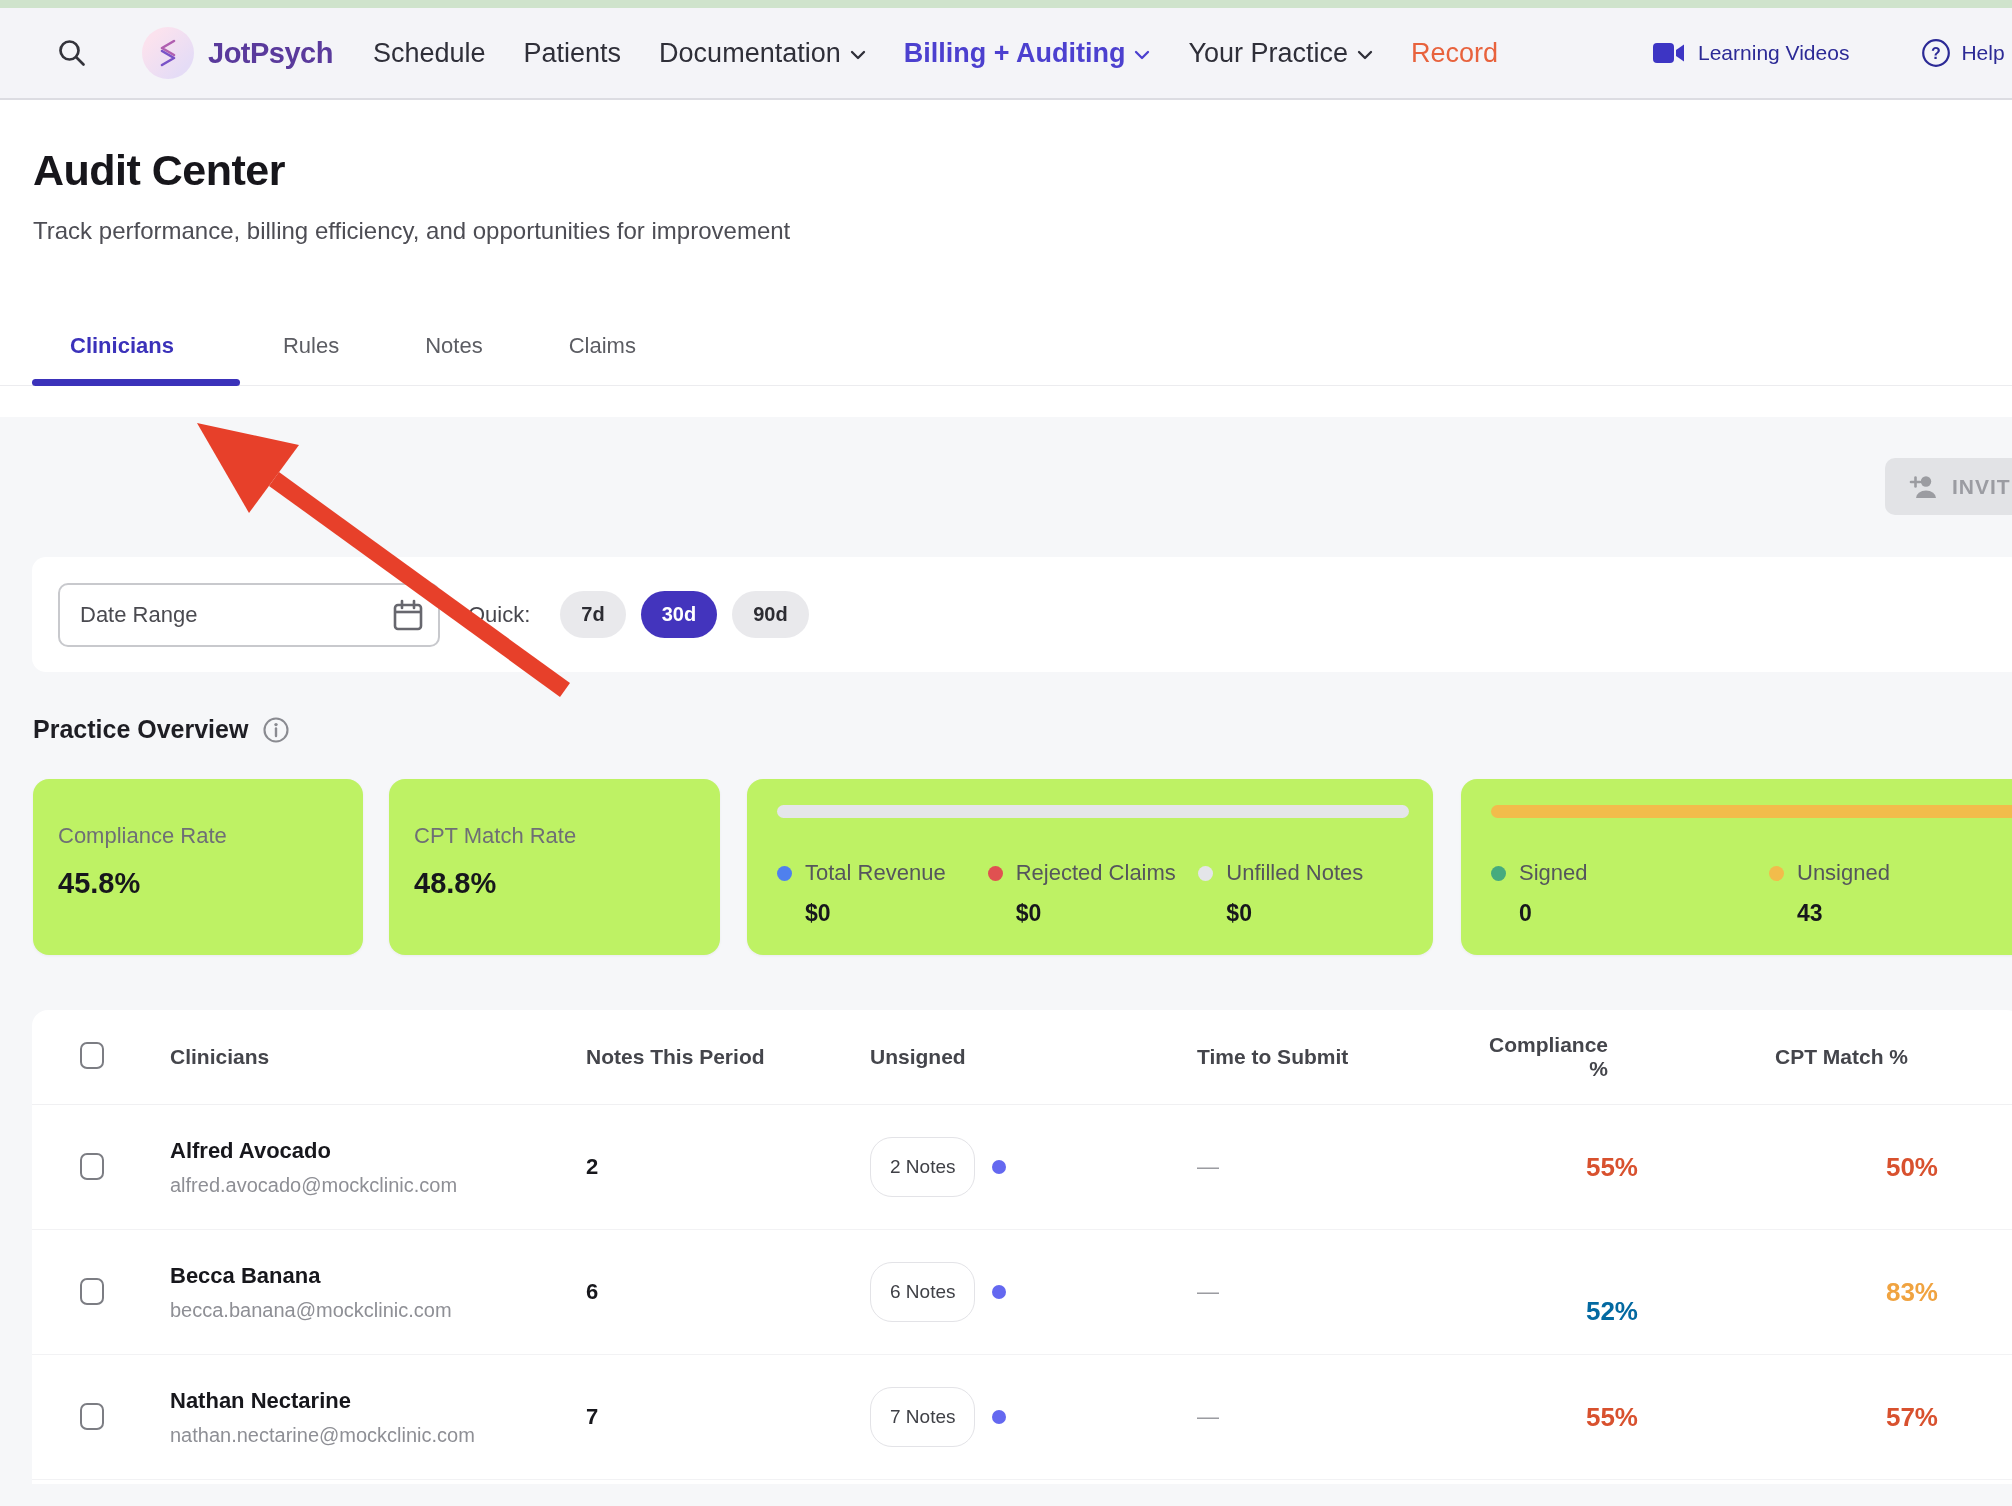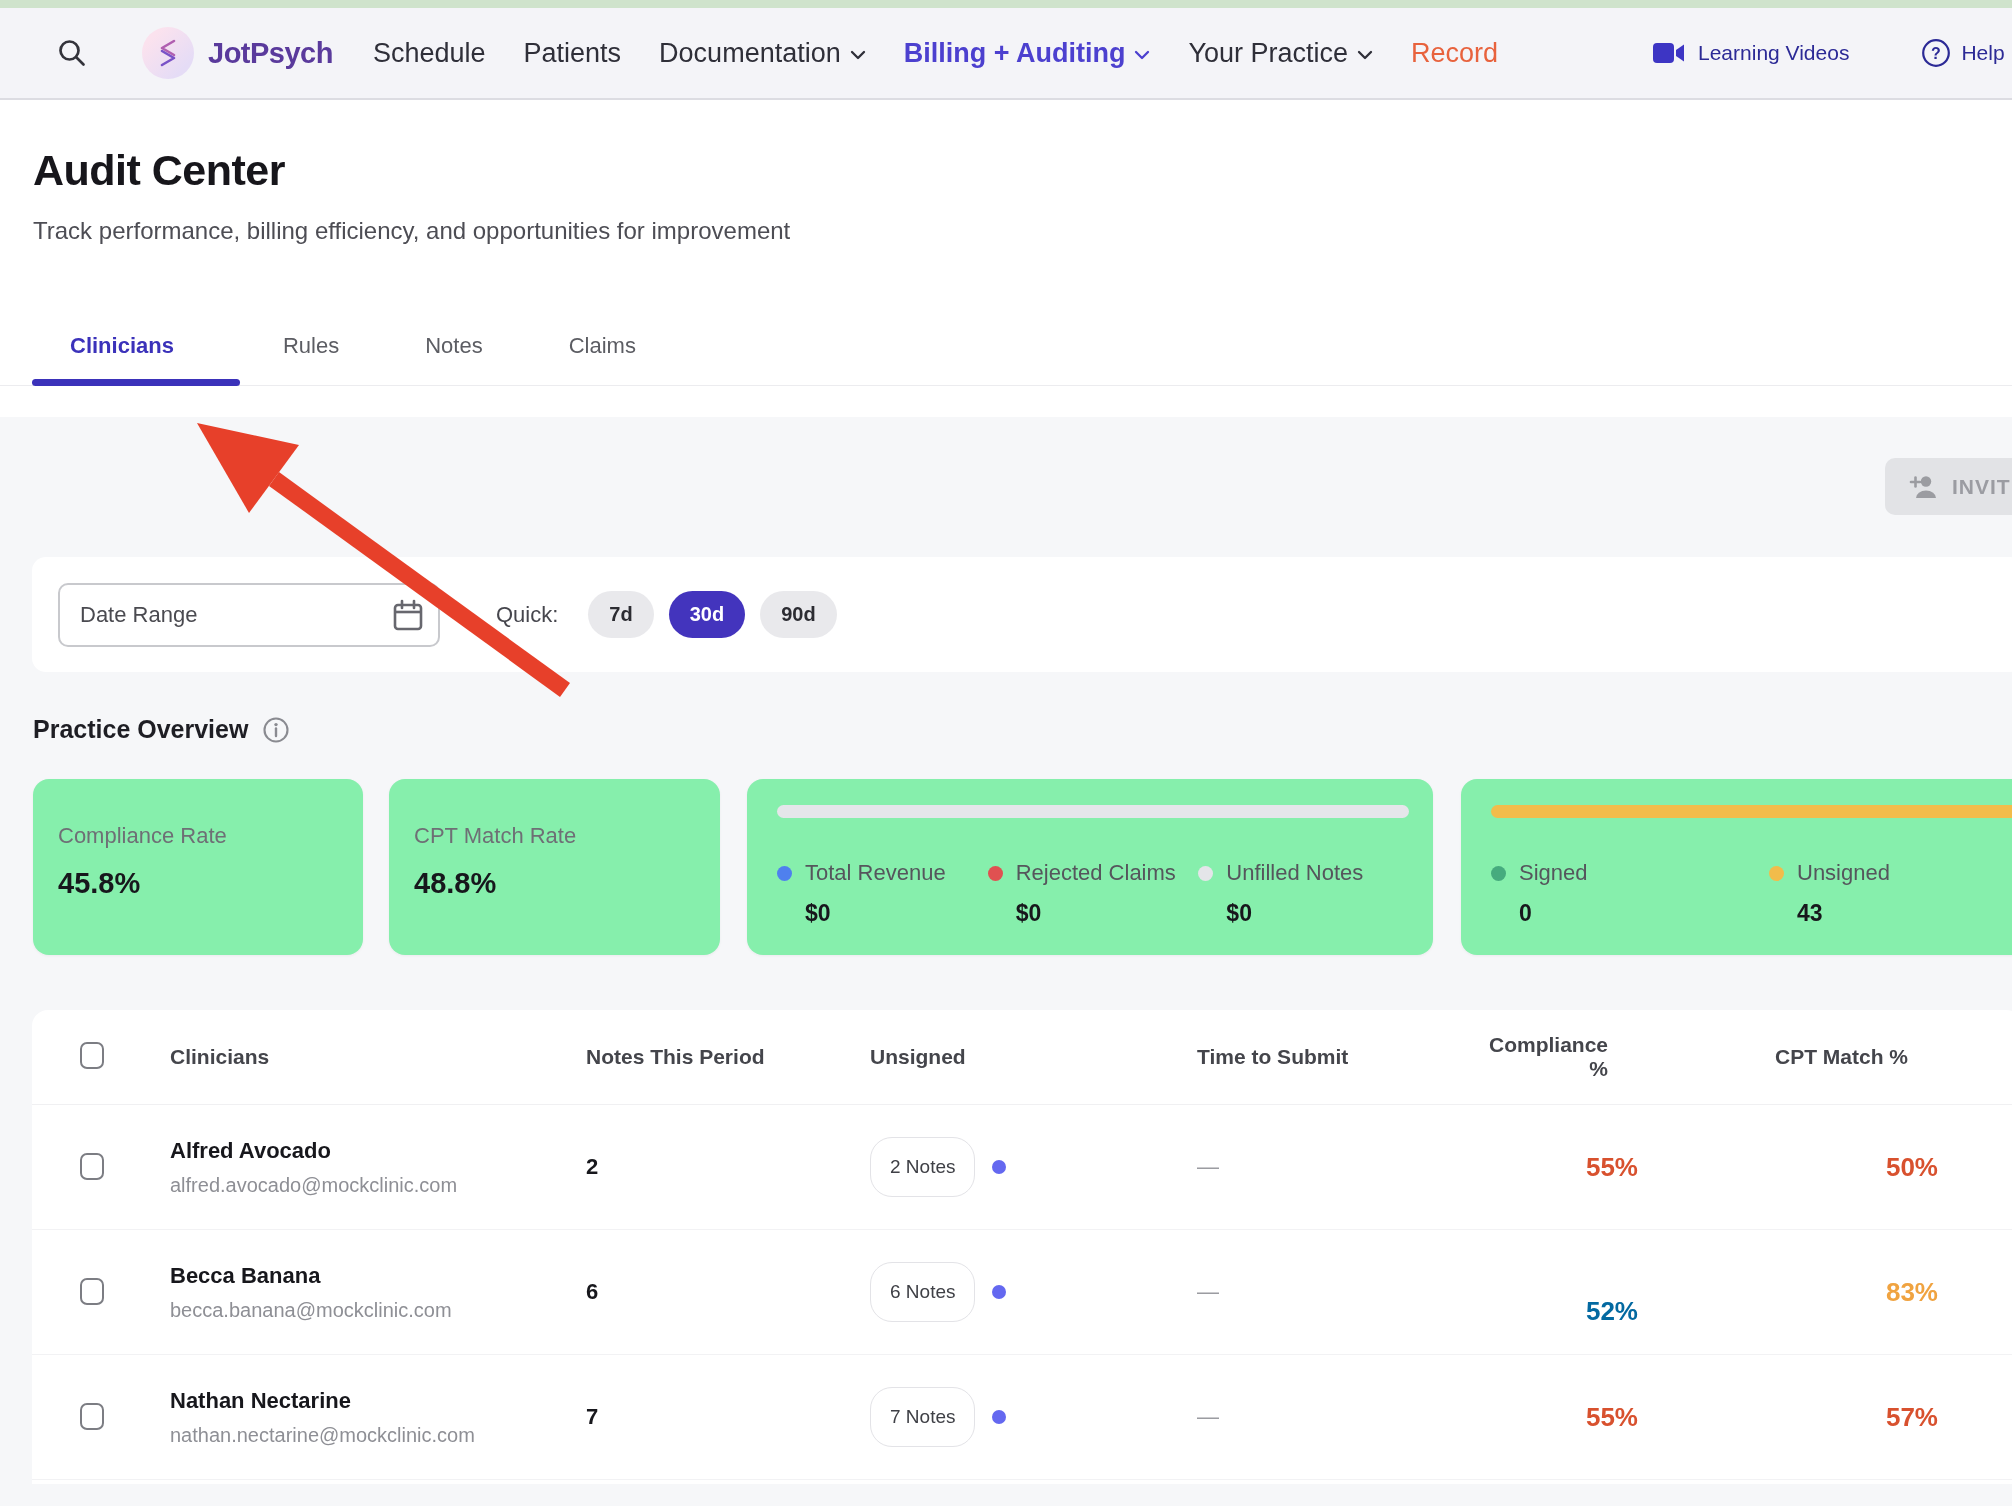--- a/index.html
+++ b/index.html
@@ -41,31 +41,31 @@
   .invite-btn{position:absolute;left:1885px;top:41px;width:215px;height:57px;border:0;border-radius:10px;
               background:#e2e3e6;display:flex;align-items:center;gap:13px;padding-left:24px;box-sizing:border-box;
               font-size:21px;font-weight:700;letter-spacing:1px;color:#9b9ca2;cursor:pointer;}
   .filter-card{position:absolute;left:32px;top:140px;width:1992px;height:115px;background:#fff;border-radius:14px;
                display:flex;align-items:center;box-sizing:border-box;padding-left:26px;}
   .date-wrap{position:relative;width:382px;height:64px;}
   .date-input{width:100%;height:100%;box-sizing:border-box;border:2px solid #c8c9cd;border-radius:10px;
               padding:0 62px 0 20px;font-size:22px;color:#2f2f35;background:#fff;outline:none;font-family:inherit;}
   .date-input::placeholder{color:#4a4a50;opacity:1;}
   .cal-icon{position:absolute;right:16px;top:16px;pointer-events:none;}
-  .quick-label{margin-left:56px;font-size:22px;color:#46464d;}
+  .quick-label{margin-left:28px;font-size:22px;color:#46464d;}
   .qpills{display:flex;gap:15px;margin-left:30px;}
   .qpill{height:47px;padding:0 21px;border:0;border-radius:24px;background:#e9e9ec;font-size:20px;font-weight:600;color:#2c2c32;cursor:pointer;}
   .qpill.active{background:#4334bd;color:#fff;}
 
   .annot-arrow{position:absolute;left:140px;top:400px;width:500px;height:320px;z-index:60;pointer-events:none;color:#e7402a;}
 
   .ov-head{position:absolute;left:33px;top:298px;display:flex;align-items:center;gap:14px;}
   .ov-title{font-size:25px;font-weight:700;color:#1e1e24;}
 
-  .stat-card,.wide-card{position:absolute;top:362px;height:176px;background:#86efac;border-radius:16px;
+  .stat-card,.wide-card{position:absolute;top:362px;height:176px;background:#bef264;border-radius:16px;
             box-sizing:border-box;box-shadow:0 1px 3px rgba(25,25,35,.05);}
   #card-compliance{left:33px;width:330px;padding:44px 0 0 25px;}
   #card-cpt{left:389px;width:331px;padding:44px 0 0 25px;}
   .stat-label{font-size:22px;color:#6e6f75;}
   .stat-value{margin-top:18px;font-size:29px;font-weight:800;color:#17171c;}
   #card-revenue{left:747px;width:686px;padding:26px 24px 0 30px;}
   #card-signing{left:1461px;width:586px;padding:26px 0 0 30px;}
   .bar-track{height:13px;border-radius:7px;background:#e5e6ea;}
   .legend-row{display:flex;margin-top:42px;}
   #card-revenue .legend-item{width:220px;}

